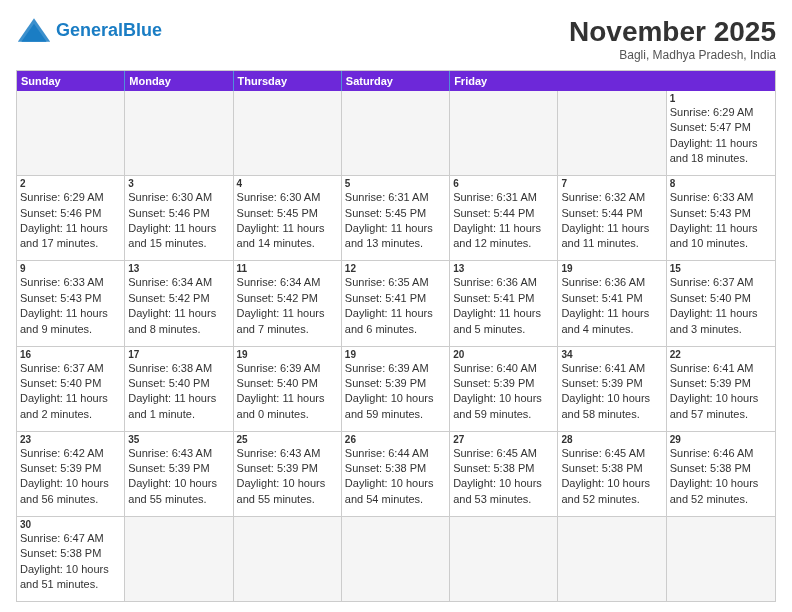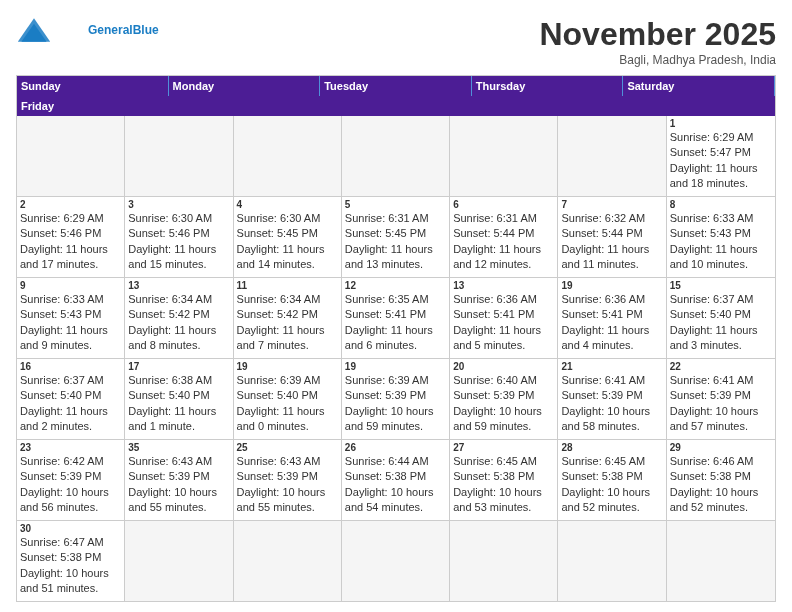--- a/index.html
+++ b/index.html
@@ -23,55 +23,54 @@
       justify-content: space-between;
       align-items: flex-start;
       margin-bottom: 8px;
     }
     .logo {
       display: flex;
       align-items: center;
       gap: 4px;
     }
     .logo-text {
-      font-size: 12px;
+      font-size: 18px;
       font-weight: bold;
       color: #333;
       line-height: 1;
-      margin-left: 32px;
     }
     .logo-text span {
       color: #1a7dc4;
     }
     .logo-icon {
       width: 36px;
       height: 28px;
     }
     .title-block {
       text-align: right;
     }
     .month-year {
-      font-size: 32px;
+      font-size: 28px;
       font-weight: bold;
       color: #333;
     }
     .location {
       font-size: 12px;
       color: #555;
     }
     .calendar {
       flex: 1;
       display: flex;
       flex-direction: column;
       border: 1px solid #ccc;
     }
     .cal-header {
       display: grid;
-      grid-template-columns: repeat(5, 1fr);
-      background: #4c1d95;
+      grid-template-columns: repeat(7, 1fr);
+      background: #6d28d9;
     }
     .cal-header-cell {
       color: #fff;
       font-size: 11px;
       font-weight: bold;
       padding: 4px 4px;
       text-align: left;
       border-right: 1px solid #5090d9;
     }
     .cal-header-cell:last-child { border-right: none; }
@@ -127,21 +126,20 @@
     <div class="title-block">
       <div class="month-year">November 2025</div>
       <div class="location">Bagli, Madhya Pradesh, India</div>
     </div>
   </div>
 
   <div class="calendar">
     <div class="cal-header">
       <div class="cal-header-cell">Sunday</div>
       <div class="cal-header-cell">Monday</div>
-      <div class="cal-header-cell">Tuesday</div>
       <div class="cal-header-cell">Thursday</div>
       <div class="cal-header-cell">Saturday</div>
       <div class="cal-header-cell">Friday</div>
     </div>
     <div class="cal-body" id="cal-body">
     <div class="cal-row">
           <div class="cal-cell empty"></div>
           <div class="cal-cell empty"></div>
           <div class="cal-cell empty"></div>
           <div class="cal-cell empty"></div>
@@ -227,21 +225,21 @@
       </div>
           <div class="cal-cell">
         <span class="day-num">19</span>
         <span class="sun-info">Sunrise: 6:39 AM<br>Sunset: 5:39 PM<br>Daylight: 10 hours and 59 minutes.</span>
       </div>
           <div class="cal-cell">
         <span class="day-num">20</span>
         <span class="sun-info">Sunrise: 6:40 AM<br>Sunset: 5:39 PM<br>Daylight: 10 hours and 59 minutes.</span>
       </div>
           <div class="cal-cell">
-        <span class="day-num">21</span>
+        <span class="day-num">34</span>
         <span class="sun-info">Sunrise: 6:41 AM<br>Sunset: 5:39 PM<br>Daylight: 10 hours and 58 minutes.</span>
       </div>
           <div class="cal-cell">
         <span class="day-num">22</span>
         <span class="sun-info">Sunrise: 6:41 AM<br>Sunset: 5:39 PM<br>Daylight: 10 hours and 57 minutes.</span>
       </div>
         </div>
         <div class="cal-row">
           <div class="cal-cell">
         <span class="day-num">23</span>

